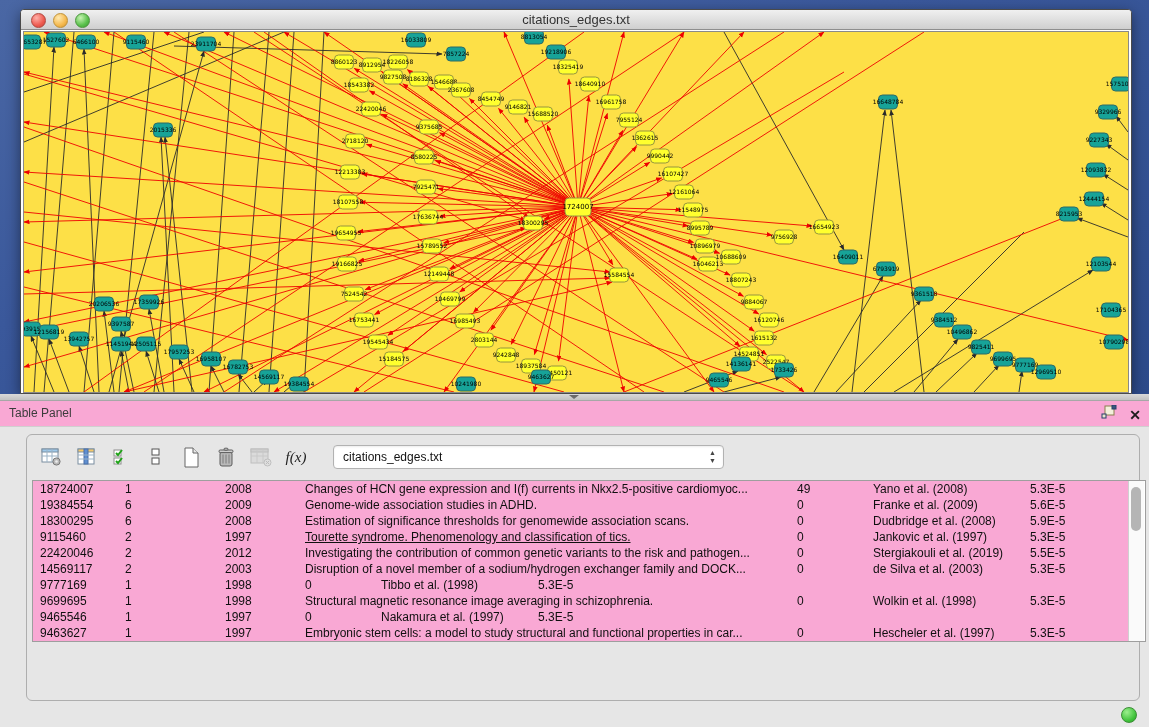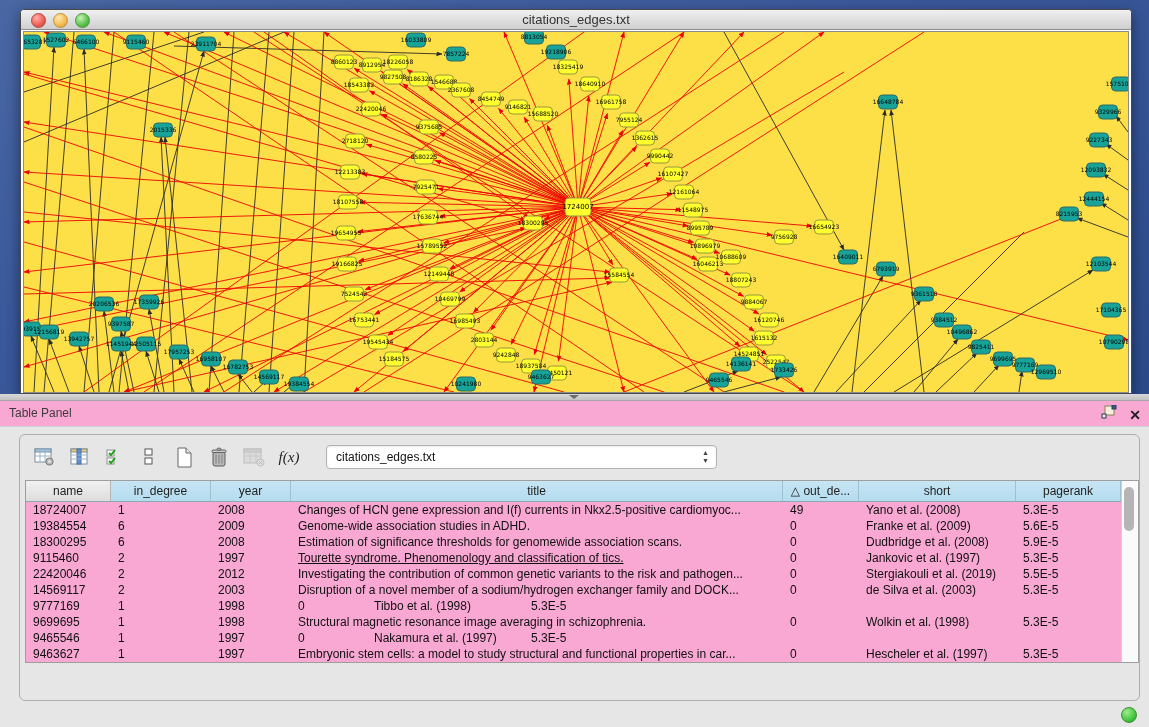--- a/index.html
+++ b/index.html
@@ -24,21 +24,21 @@
   
   .divider{width:1149px;height:6px;background:linear-gradient(#d9d9d9,#c2c2c2);
     border-bottom:1px solid #a7a7a7;position:relative;}
   .divider-handle{position:absolute;left:569px;top:1px;width:0;height:0;
     border-left:5px solid transparent;border-right:5px solid transparent;border-top:4px solid #6b6b6b;}
   
   .panel-header{height:25px;background:#f9a8d4;position:relative;border-bottom:1px solid #cfcfcf;}
   .panel-title{position:absolute;left:9px;top:5px;font-size:12px;color:#3c3c3c;}
   .panel-hicons{position:absolute;right:8px;top:4px;display:flex;gap:12px;align-items:center;}
   .close-x{font-size:14px;font-weight:bold;color:#1c1c1c;line-height:14px;cursor:default;}
-  .panel-body{margin:7px 9px 0 19px;height:265px;background:#e6e6e6;
+  .panel-body{margin:7px 9px 0 26px;height:265px;background:#e6e6e6;
     border:1px solid #aeaeae;border-radius:6px;position:relative;}
   .toolbar{display:flex;align-items:center;gap:11px;padding:9px 0 7px 12px;height:26px;}
   .tbtn{width:24px;height:24px;display:flex;align-items:center;justify-content:center;}
   .fx{font-size:15px;font-style:italic;color:#222;font-family:"Liberation Serif",serif;}
   .combo{margin-left:14px;width:380px;height:22px;background:#fff;border:1px solid #b2b2b2;
     border-radius:4px;position:relative;font-size:12px;color:#111;line-height:22px;
     padding-left:9px;box-shadow:inset 0 1px 2px rgba(0,0,0,.08);}
   .combo .steppers{position:absolute;right:7px;top:3px;font-size:7px;color:#444;line-height:8px;text-align:center;}
   
   .tablebox{margin-left:5px;margin-top:3px;width:1112px;background:#fff;
@@ -528,29 +528,20 @@
     </span>
     <span class="tbtn fx">f(x)</span>
     <div class="combo">
       <span>citations_edges.txt</span>
       <span class="steppers">▲<br>▼</span>
     </div>
   </div>
 
   <div class="tablebox">
     <div class="tgrid">
-      <div class="thead" id="thead">
-          <div class="th gray" style="width: 85px;">name</div>
-          <div class="th" style="width: 100px;">in_degree</div>
-          <div class="th" style="width: 80px;">year</div>
-          <div class="th" style="width: 492px;">title</div>
-          <div class="th" style="width: 76px;">△ out_de...</div>
-          <div class="th" style="width: 157px;">short</div>
-          <div class="th" style="width: 105px;">pagerank</div>
-        </div>
       <div id="tbody">
           <div class="trow">
             <div class="td" style="width: 85px;">18724007</div>
             <div class="td" style="width: 100px;">1</div>
             <div class="td" style="width: 80px;">2008</div>
             <div class="td" style="width: 492px;">Changes of HCN gene expression and I(f) currents in Nkx2.5-positive cardiomyoc...</div>
             <div class="td" style="width: 76px;">49</div>
             <div class="td" style="width: 157px;">Yano et al. (2008)</div>
             <div class="td" style="width: 105px;">5.3E-5</div>
           </div>

